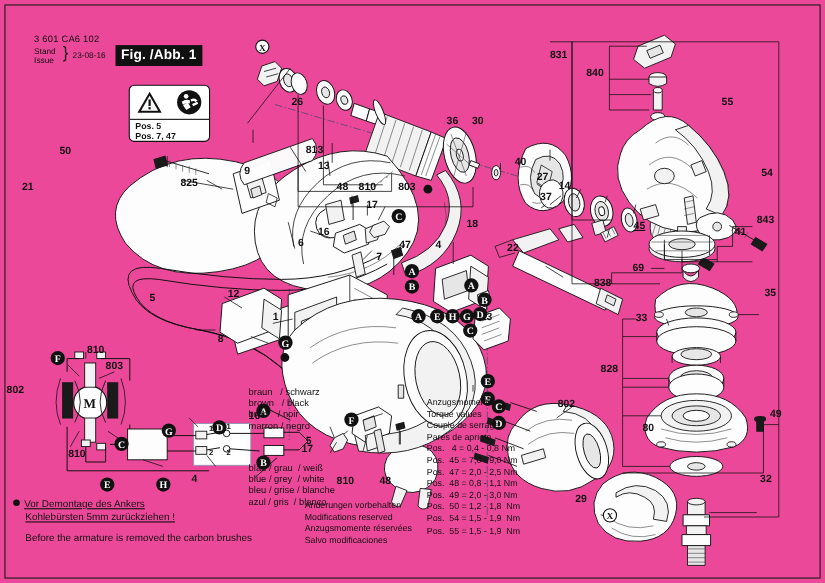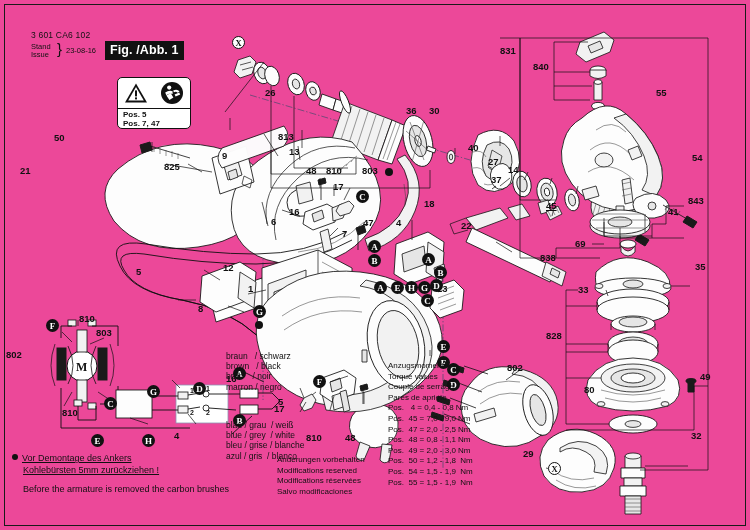--- a/index.html
+++ b/index.html
@@ -547,41 +547,41 @@
 
     <g></g>
   </svg>
 
   <div class="abs lab" style="left:54px;top:132px;">50</div>
   <div class="abs lab" style="left:20px;top:165px;">21</div>
   <div class="abs lab" style="left:164px;top:161px;text-align:center;">825</div>
   <div class="abs lab" style="left:222px;top:150px;">9</div>
   <div class="abs lab" style="left:271px;top:216px;">6</div>
   <div class="abs lab" style="left:136px;top:266px;">5</div>
-  <div class="abs lab" style="left:207px;top:262px;margin-left:16px;">12</div>
+  <div class="abs lab" style="left:207px;top:262px;">12</div>
   <div class="abs lab" style="left:248px;top:283px;">1</div>
   <div class="abs lab" style="left:198px;top:303px;">8</div>
 
   <div class="abs lab" style="left:265px;top:87px;">26</div>
   <div class="abs lab" style="left:289px;top:98px;margin-top:48px;">13</div>
   <div class="abs lab" style="left:278px;top:131px;">813</div>
   <div class="abs lab" style="left:306px;top:165px;">48</div>
   <div class="abs lab" style="left:326px;top:165px;">810</div>
   <div class="abs lab" style="left:362px;top:165px;">803</div>
   <div class="abs dot" style="left:385px;top:168px;"></div>
   <div class="abs lab" style="left:333px;top:181px;">17</div>
   <div class="abs lab" style="left:289px;top:206px;">16</div>
 
   <div class="abs lab" style="left:406px;top:105px;">36</div>
   <div class="abs lab" style="left:429px;top:105px;">30</div>
   <div class="abs lab" style="left:468px;top:142px;">40</div>
   <div class="abs lab" style="left:488px;top:156px;">27</div>
   <div class="abs lab" style="left:508px;top:164px;">14</div>
   <div class="abs lab" style="left:491px;top:174px;">37</div>
-  <div class="abs lab" style="left:546px;top:200px;text-decoration:underline;">45</div>
+  <div class="abs lab" style="left:576px;top:200px;text-decoration:underline;">45</div>
   <div class="abs lab" style="left:540px;top:252px;">838</div>
 
   <div class="abs lab" style="left:424px;top:198px;">18</div>
   <div class="abs lab" style="left:461px;top:220px;">22</div>
   <div class="abs lab" style="left:342px;top:228px;">7</div>
   <div class="abs lab" style="left:363px;top:217px;">47</div>
   <div class="abs lab" style="left:396px;top:217px;">4</div>
   <div class="abs lab" style="left:437px;top:283px;">23</div>
 
   <div class="abs lab" style="left:226px;top:373px;">16</div>
@@ -662,21 +662,21 @@
     <div class="note">
       <span class="bulletdot"></span><span>Vor Demontage des Ankers</span>
     </div>
     <div class="note" style="padding-left:11px;">Kohlebürsten 5mm zurückziehen !</div>
     <div class="note2" style="padding-left:11px;margin-top:7px;">Before the armature is removed the carbon brushes</div>
   </div>
 
   <div class="abs" style="left:277px;top:455px;">
     <div class="chg">Änderungen vorbehalten</div>
     <div class="chg">Modifications reserved</div>
-    <div class="chg">Modifications réservées</div>
+    <div class="chg">Anzugsmomente réservées</div>
     <div class="chg">Salvo modificaciones</div>
   </div>
 
   <div class="abs" style="left:388px;top:361px;">
     <div class="torq">Anzugsmomente</div>
     <div class="torq">Torque values</div>
     <div class="torq">Couple de serrage</div>
     <div class="torq">Pares de apriete</div>
     <div id="torque-rows">
         <div class="torq"><span>Pos.   4 </span><span>= 0,4 - 0,8 Nm</span></div>

